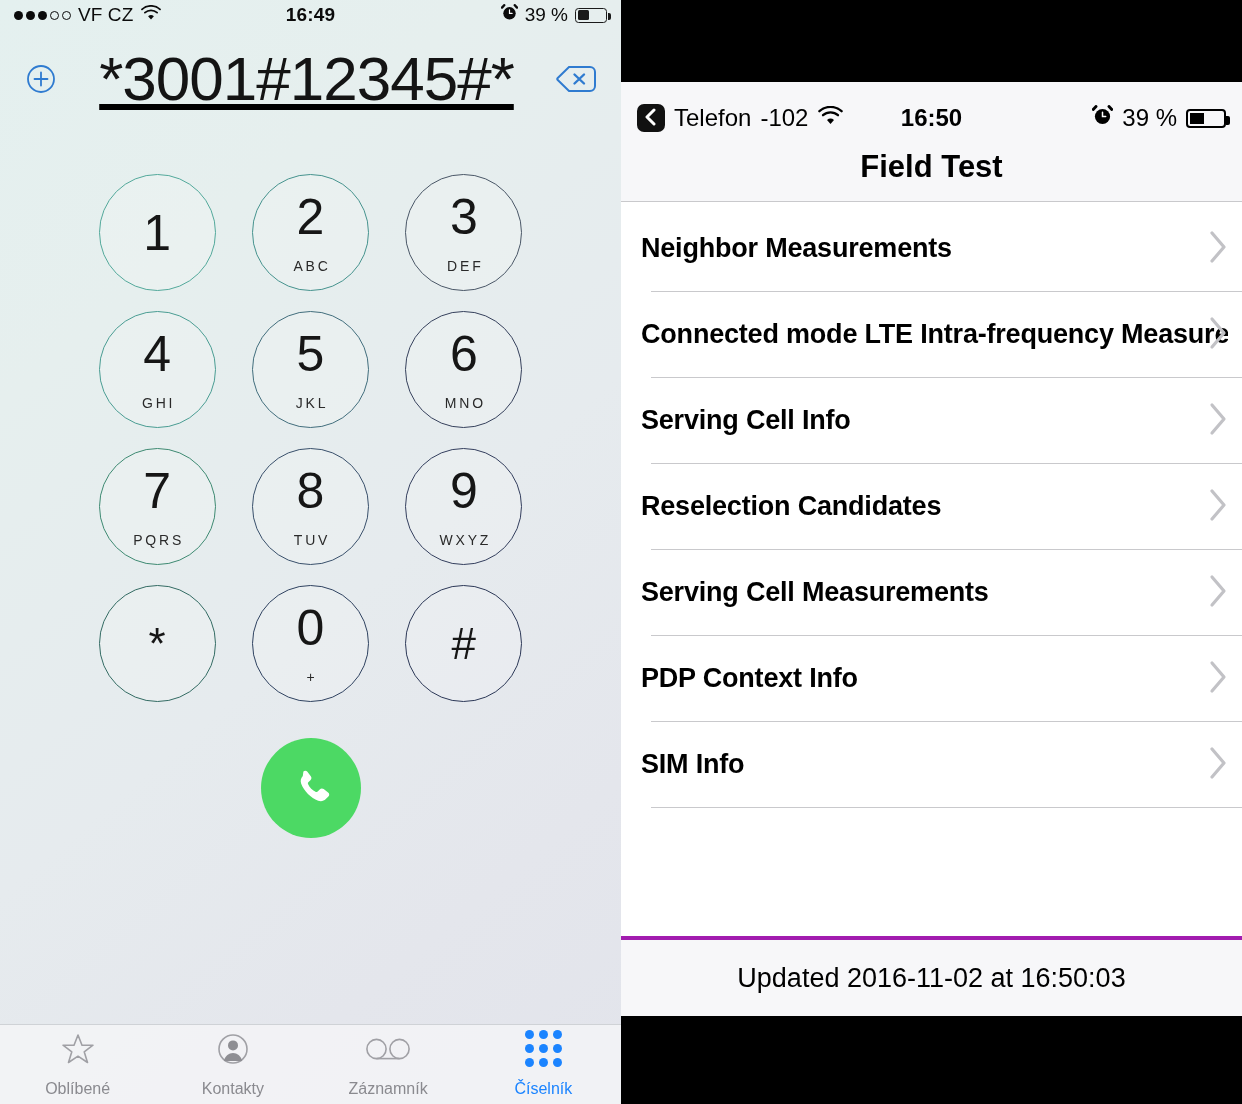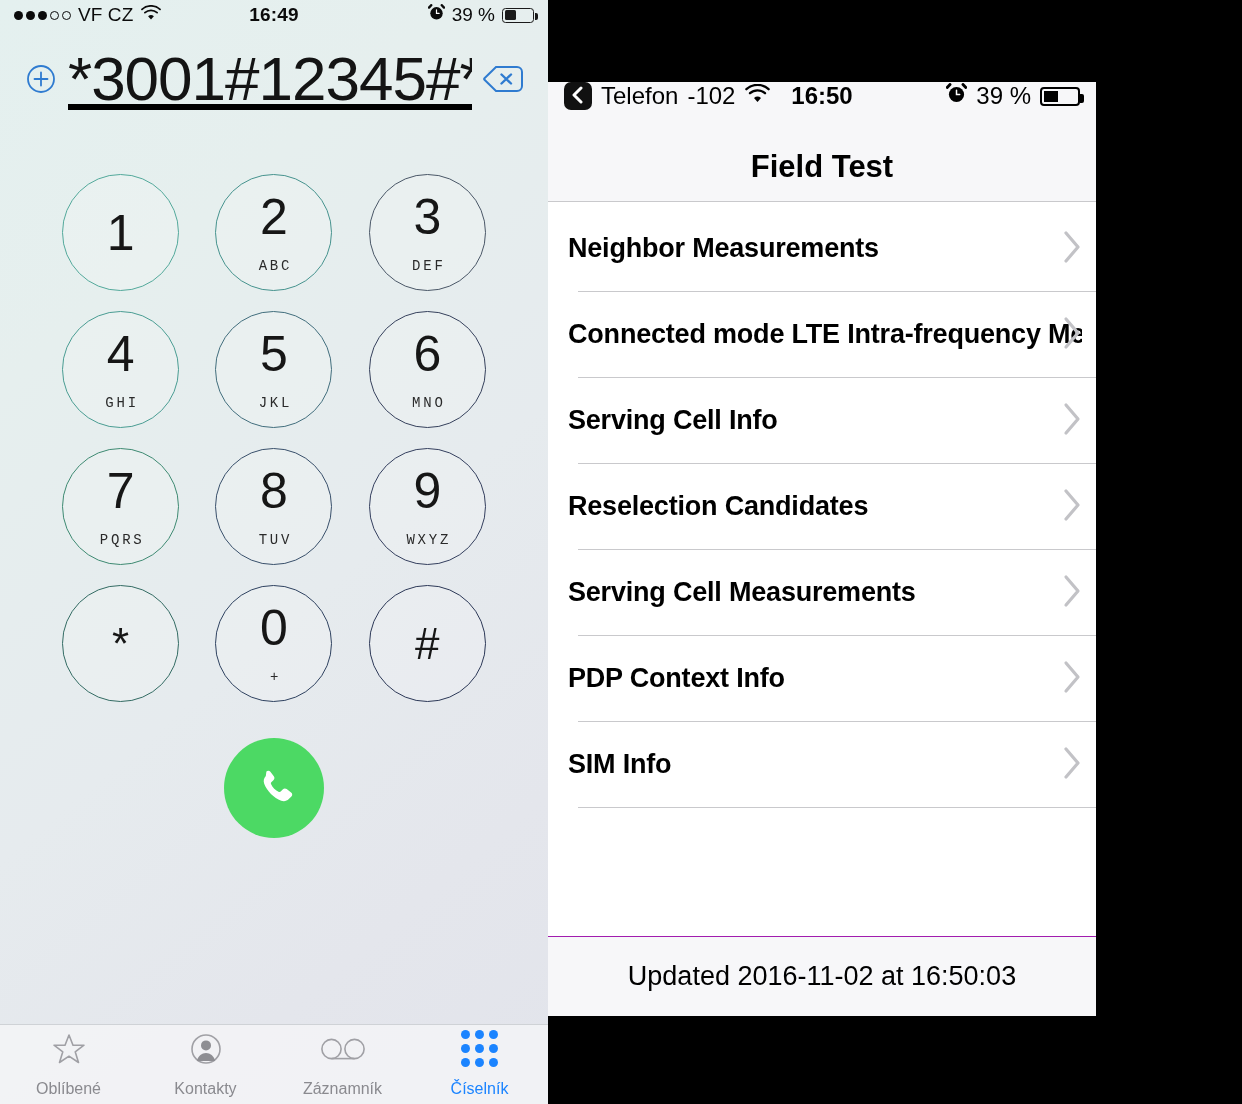--- a/index.html
+++ b/index.html
@@ -2,21 +2,21 @@
 <html><head>
 <meta charset="utf-8">
 <style>
   * { margin:0; padding:0; box-sizing:border-box; }
   html,body { width:1242px; height:1104px; }
   body {
     font-family:"Liberation Sans", sans-serif;
     background:#000;
     overflow:hidden;
   }
-  .screens { display:flex; width:1096px; height:1104px; }
+  .screens { display:flex; width:1242px; height:1104px; }
 
   
   .phone {
     position:relative;
     width:621px; height:1104px;
     background:linear-gradient(140deg,#e4f0ef 0%,#e6efee 25%,#e6ebee 55%,#e4e6ec 80%,#e2e4eb 100%);
     overflow:hidden;
   }
   .statusbar {
     height:30px; display:flex; align-items:center;
@@ -71,21 +71,21 @@
     width:117px; height:117px; border-radius:50%;
     display:flex; flex-direction:column; align-items:center; justify-content:center;
     cursor:pointer; background:rgba(255,255,255,0.16);
   }
   .key .num {
     font-size:50px; font-weight:300; color:#161616; line-height:1;
     font-family:"Liberation Sans", sans-serif;
   }
   .key .sub {
     font-size:14px; letter-spacing:2.8px; color:#2a2a2a;
-    margin-top:16px; margin-left:3px; font-weight:400;font-family:Liberation Mono, monospace;
+    margin-top:16px; margin-left:3px; font-weight:400;
   }
   .key .num.sym { font-size:44px; }
   .key.nosub .num { margin-top:0; }
   
   .k1 { border:1.6px solid #53a99b; }
   .k2 { border:1.6px solid #46938e; }
   .k3 { border:1.6px solid #4a5767; }
   .k4 { border:1.6px solid #4a9d93; }
   .k5 { border:1.6px solid #426e7d; }
   .k6 { border:1.6px solid #36415c; }
@@ -121,21 +121,21 @@
   .kpdots i { width:9px; height:9px; border-radius:50%; background:#1b84ff; display:block; }
 
   
   .fieldtest {
     width:621px; height:1104px; background:#000;
     display:flex; flex-direction:column; overflow:hidden;
   }
   .topblack { height:82px; background:#000; flex:0 0 82px; }
   .ft-body { flex:1; background:#fff; display:flex; flex-direction:column; overflow:hidden; }
   .ft-status {
-    height:50px; background:#f7f7f9; display:flex; align-items:flex-start;
+    height:50px; background:#f7f7f9; display:flex; align-items:flex-end;
     padding:0 16px; font-size:24px; color:#000; position:relative; flex:0 0 50px;gap:12px;
   }
   .ft-sb-left { display:flex; align-items:center; gap:9px; }
   .backbtn {
     width:28px; height:28px; border-radius:7px; background:#111;
     display:flex; align-items:center; justify-content:center; cursor:pointer;
   }
   .ft-sb-center {
     position:absolute; left:0; right:0; text-align:center;
     font-size:24px; font-weight:700; letter-spacing:0; pointer-events:none;
@@ -163,21 +163,21 @@
   }
   .ft-row .chev { margin-left:auto; flex:0 0 auto; }
   .ft-row.overflow .lbl { width:calc(100% + 40px); }
   .ft-row.overflow .chev { position:absolute; right:14px; }
   .ft-sep {
     height:1px; background:#c9c9cc; margin-left:30px;
   }
   .ft-spacer { height:70px; }
 
   .ft-footer {
-    flex:0 0 80px; background:#f7f7f9; border-top:1px solid #a21caf;
+    flex:0 0 80px; background:#f7f7f9; border-top:4px solid #a21caf;
     display:flex; align-items:center; justify-content:center;
   }
   .ft-footer .ftxt { font-size:27px; color:#000; font-weight:400; }
   .bottomblack { flex:0 0 88px; background:#000; }
 </style>
 </head>
 <body>
 
 <div class="screens">
 

